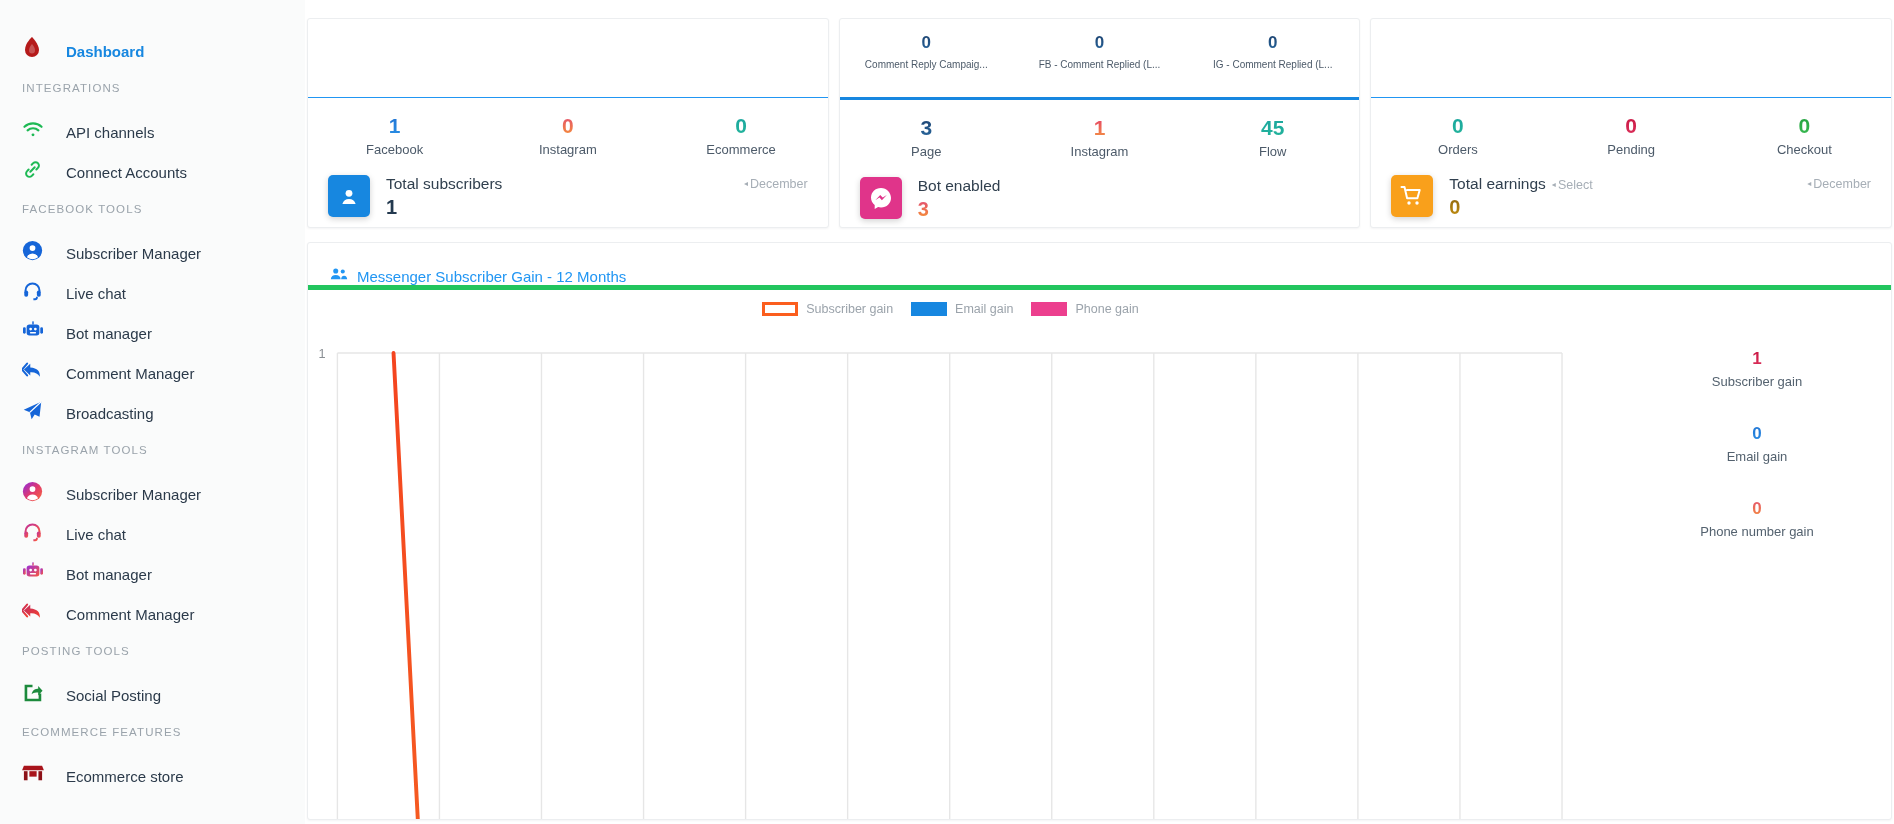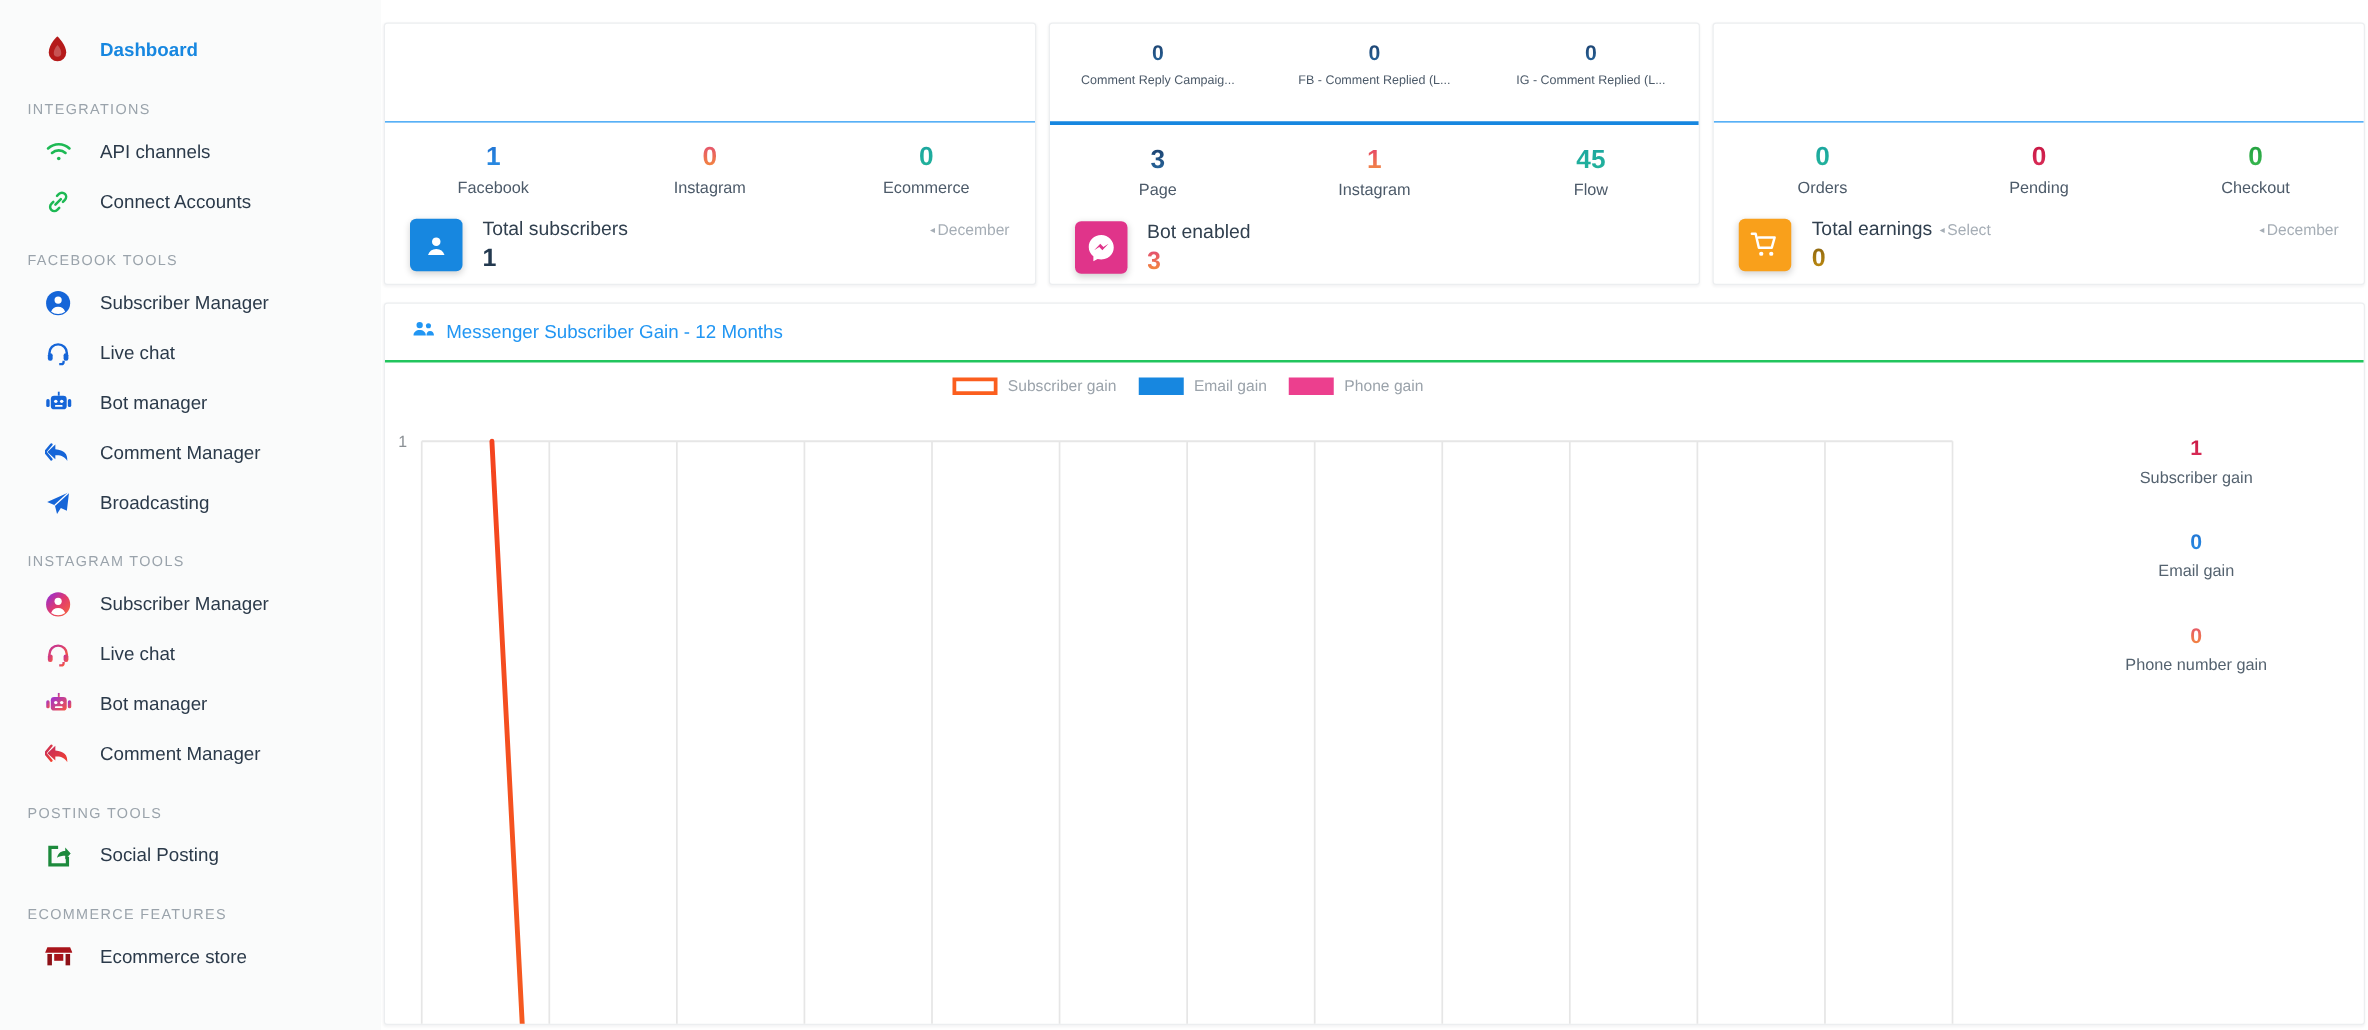--- a/index.html
+++ b/index.html
@@ -12,24 +12,23 @@
   #app { display: flex; width: 1894px; height: 824px; }
 
   
   #sidebar {
     width: 305px; min-width: 305px; height: 824px;
     background: #fafbfb;
     padding-top: 20px;
     overflow: hidden;
   }
   .nav-item {
-    display: flex; align-items: center;
-    height: 40px; 
+    display: flex; align-items: flex-end;
+    height: 40px; padding-left: 22px;
     cursor: pointer;
-    margin-left: 36px;
   }
   .nav-icon {
     width: 30px; min-width: 30px; height: 24px;
     display: flex; align-items: center; justify-content: flex-start;
   }
   .nav-icon svg { display: block; }
   .nav-label {
     margin-left: 14px;
     font-size: 15px;
     color: #2b3a4a;
@@ -140,23 +139,23 @@
     background: #fff;
     border: 1px solid #eceef0;
     border-radius: 3px;
     box-shadow: 0 1px 2px rgba(30,40,60,.05);
     height: 578px;
     position: relative;
     overflow: hidden;
   }
   .chart-head {
     height: 47px;
-    display: flex; align-items: center;
+    display: flex; align-items: flex-end;
     padding-left: 22px;
-    border-bottom: 2px solid #22c55e;
+    border-bottom: 5px solid #22c55e;
   }
   .chart-title {
     font-size: 15px; color: #2196f3; margin-left: 9px;
   }
   .chart-body { display: flex; height: 530px; gap: 12px; }
   .plot-wrap { flex: 1; position: relative; }
   .legend {
     position: absolute; top: 12px; left: 0; right: 0;
     display: flex; justify-content: center; align-items: center;
     gap: 0px;

